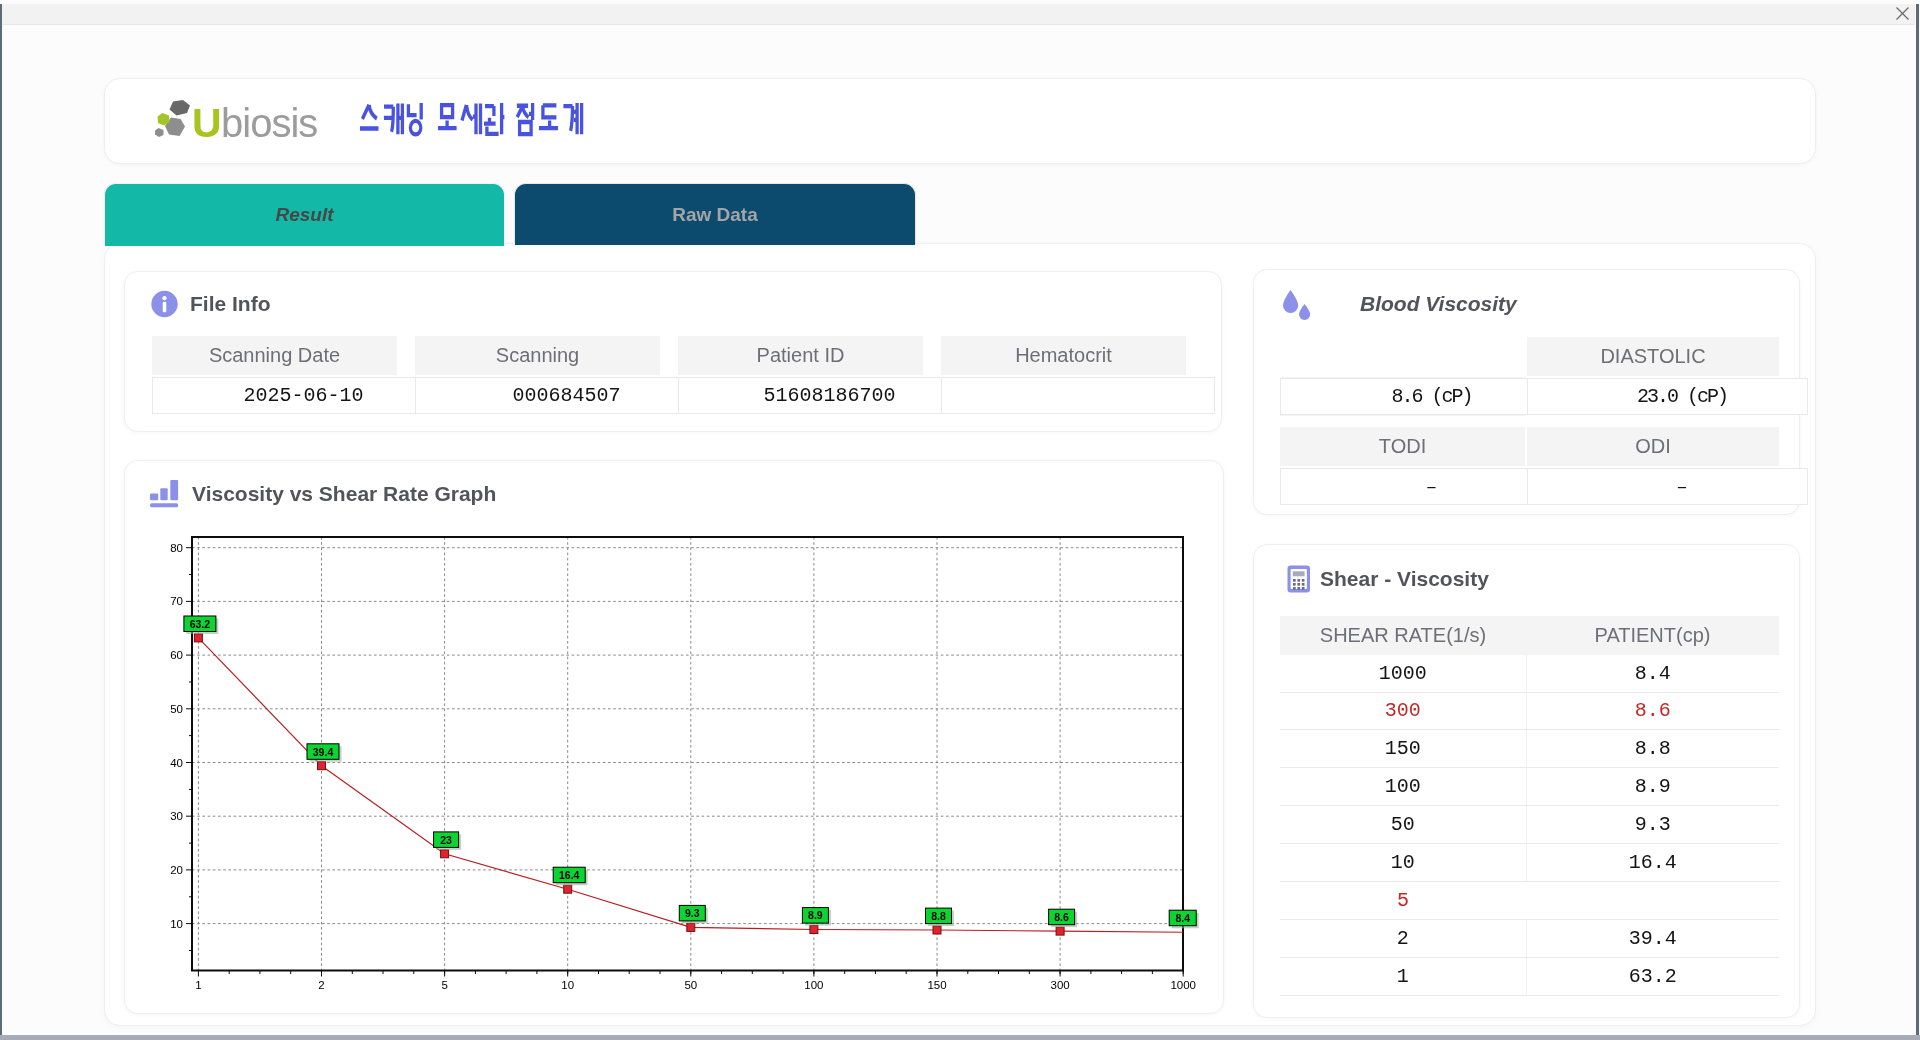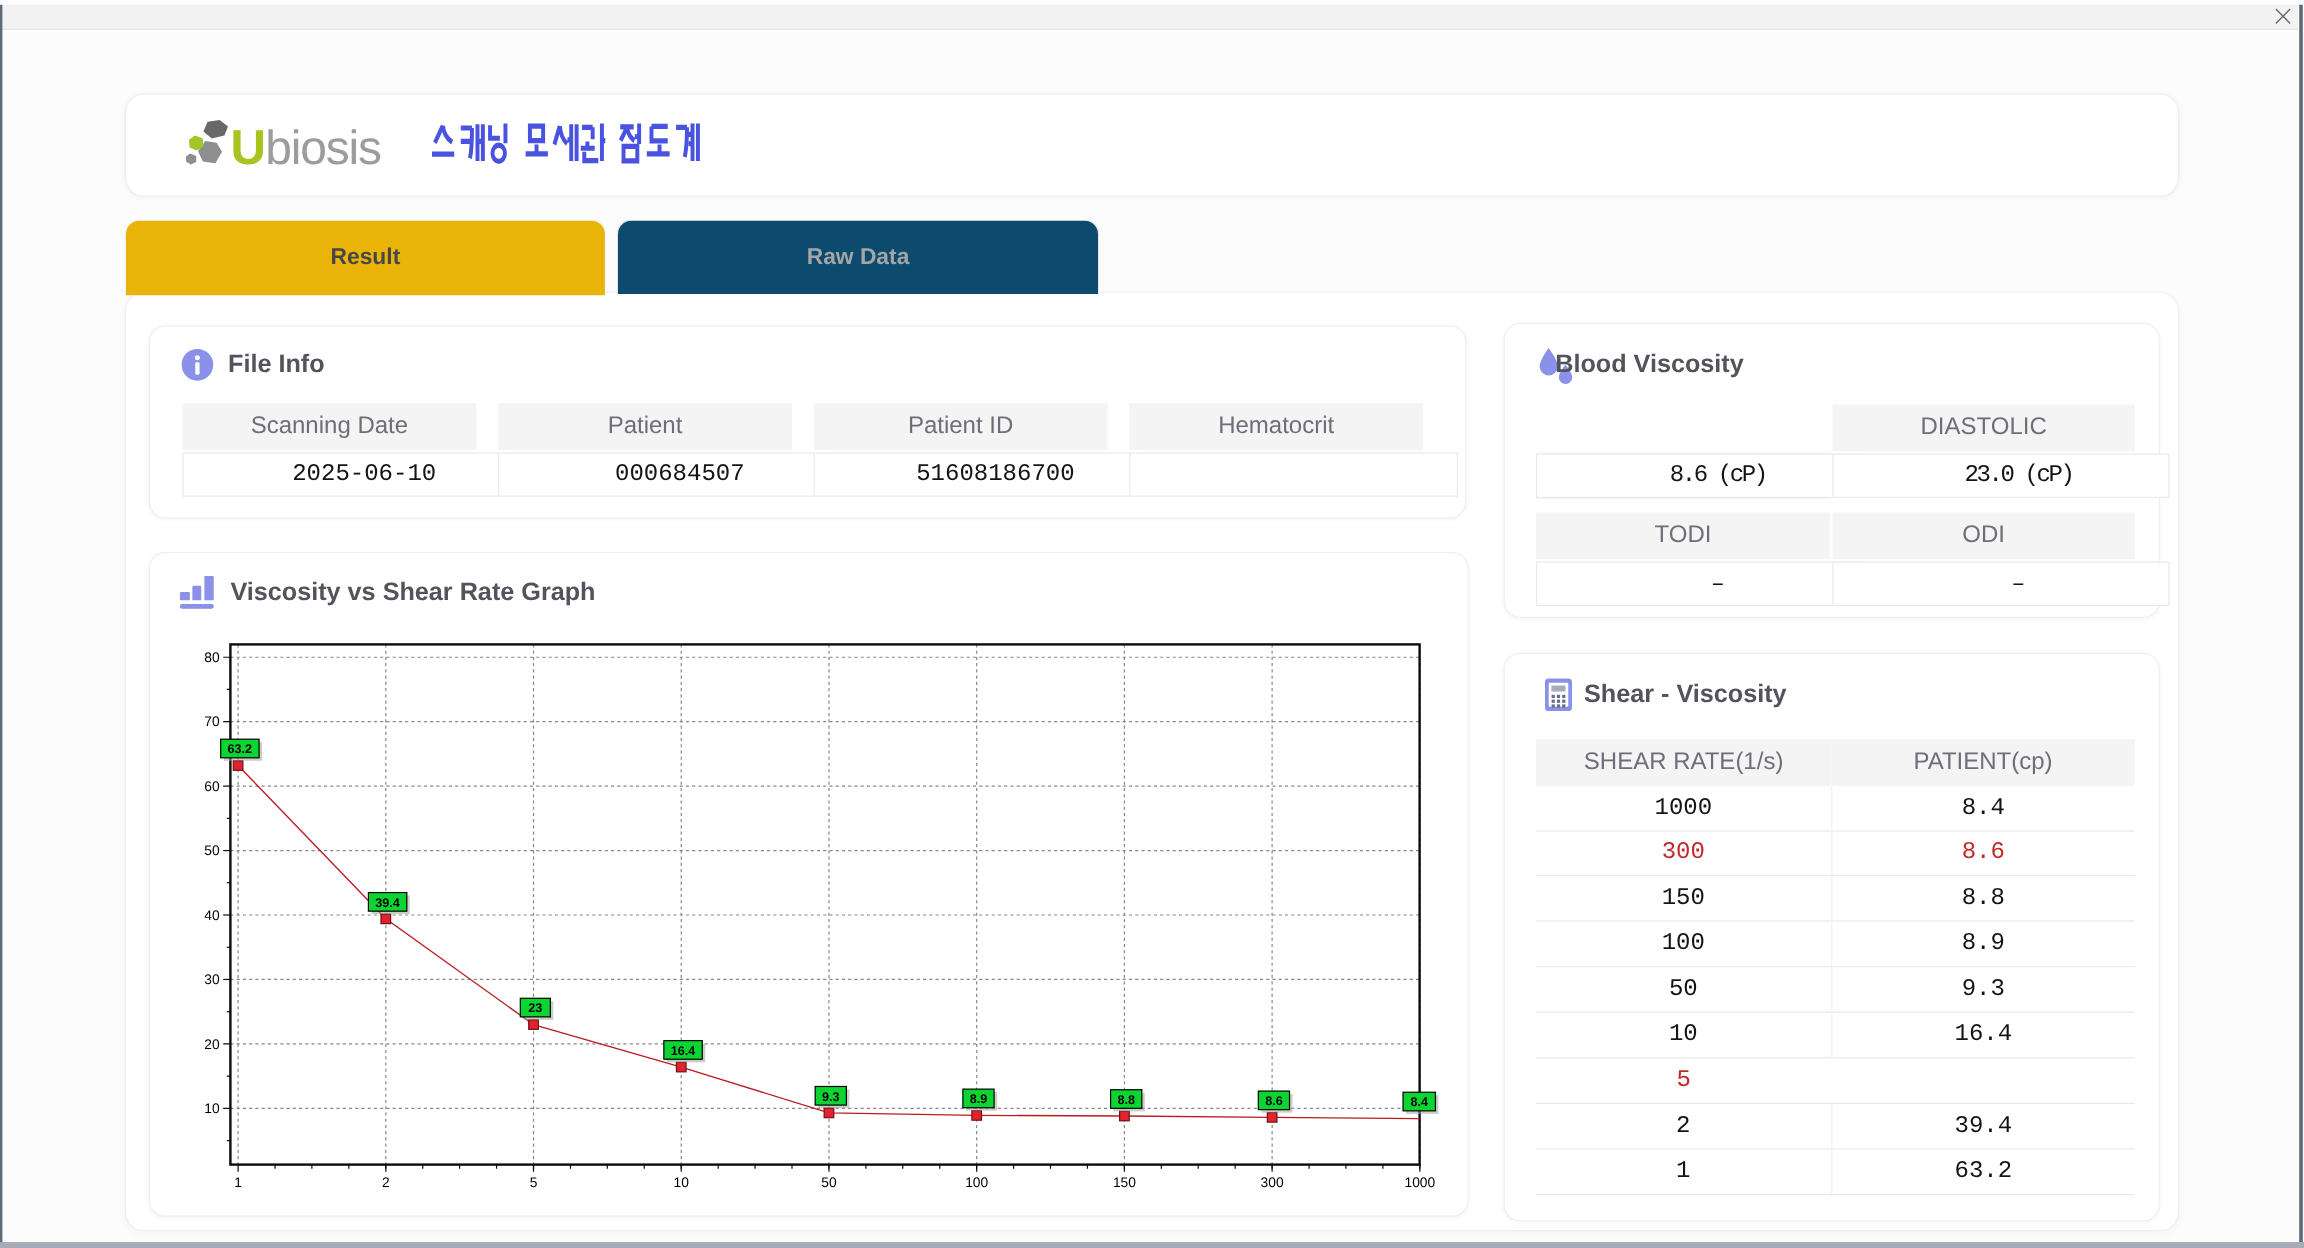--- a/index.html
+++ b/index.html
@@ -10,21 +10,21 @@
   .titlebar{left:2px;top:4px;width:1913px;height:20px;background:#f2f2f2;border-bottom:1px solid #e7e7e7;}
   .strip-l{left:0;top:4px;width:2px;height:1032px;background:#5d6a78;}
   .strip-r{left:1916px;top:4px;width:3px;height:1032px;background:#5d6a78;}
   .strip-b{left:0;top:1035px;width:1920px;height:5px;background:#a7abb8;}
   .card{position:absolute;background:#fff;border:1px solid #efeff1;border-radius:14px;
         box-shadow:0 1px 4px rgba(0,0,0,.04);}
   .hdrcard{left:104px;top:78px;width:1710px;height:84px;border-radius:16px;}
   .panel{left:104px;top:243px;width:1710px;height:781px;border-radius:16px;box-shadow:0 2px 6px rgba(0,0,0,.03);}
   .tab{position:absolute;top:183px;height:61px;border-radius:12px 12px 0 0;
        font-size:19px;font-weight:bold;text-align:center;line-height:61px;}
-  .tab1{left:104px;width:399px;background:#eab308;border:1px solid #f1f1f3;border-bottom:none;height:62px;color:#474747;z-index:3;}
+  .tab1{left:104px;width:399px;background:#14b8a6;border:1px solid #f1f1f3;border-bottom:none;height:62px;color:#474747;z-index:3;font-style:italic;}
   .tab2{left:514px;width:400px;background:#0c4a6e;border:1px solid #e6e6e9;border-bottom:none;color:#a5a5a8;z-index:2;}
   .ctitle{position:absolute;font-size:21px;font-weight:bold;color:#53535b;}
   .hcell{position:absolute;background:#f4f4f5;color:#6e6e78;font-size:20px;
          display:flex;align-items:center;justify-content:center;}
   .vcell{position:absolute;background:#fff;border:1px solid #e9e9ec;color:#141414;
          font-family:"Liberation Mono", monospace;font-size:20px;
          display:flex;align-items:center;justify-content:center;padding-left:29px;}
   .srow{position:absolute;left:1280px;width:499px;height:37px;border-bottom:1px solid #e9e9ec;
         font-family:"Liberation Mono", monospace;font-size:20px;display:flex;}
   .srow .sc1{width:246px;display:flex;align-items:center;justify-content:center;}
@@ -90,21 +90,21 @@
 
   <div class="card" style="left:124px;top:271px;width:1096px;height:159px;"></div>
   <div class="abs" id="icon-info" style="left:151px;top:290px"><svg width="28" height="28" viewBox="0 0 28 28">
         <circle cx="13.5" cy="14" r="13.2" fill="#8b90e8"></circle>
         <circle cx="13.5" cy="8.2" r="2.1" fill="#fff"></circle>
         <rect x="11.7" y="11.8" width="3.6" height="10.4" rx="1.2" fill="#fff"></rect>
       </svg></div>
   <div class="ctitle" style="left:190px;top:292px;">File Info</div>
   <div id="fileinfo">
     <div class="hcell" style="left:152px;top:336px;width:245px;height:39px;">Scanning Date</div>
-    <div class="hcell" style="left:415px;top:336px;width:245px;height:39px;">Patient</div>
+    <div class="hcell" style="left:415px;top:336px;width:245px;height:39px;">Scanning</div>
     <div class="hcell" style="left:678px;top:336px;width:245px;height:39px;">Patient ID</div>
     <div class="hcell" style="left:941px;top:336px;width:245px;height:39px;">Hematocrit</div>
     <div class="vcell" style="left:152px;top:377px;width:243px;height:35px;">2025-06-10</div>
     <div class="vcell" style="left:415px;top:377px;width:243px;height:35px;">000684507</div>
     <div class="vcell" style="left:678px;top:377px;width:243px;height:35px;">51608186700</div>
     <div class="vcell" style="left:941px;top:377px;width:243px;height:35px;"></div>
   </div>
 
   <div class="card" style="left:124px;top:460px;width:1098px;height:552px;"></div>
   <div class="abs" id="icon-bar" style="left:148px;top:478px"><svg width="32" height="32" viewBox="0 0 32 32">
@@ -258,21 +258,21 @@
 </svg>
   </div>
 
   <div class="card" style="left:1253px;top:269px;width:545px;height:244px;"></div>
   <div class="abs" id="icon-drop" style="left:1281px;top:288px"><svg width="32" height="32" viewBox="0 0 32 32">
         <g fill="#8b90e8">
           <path d="M9.5 2 C9.5 2 2 12.2 2 17.3 A7.6 7.6 0 0 0 17.2 17.3 C17.2 12.2 9.5 2 9.5 2 Z"></path>
           <path d="M23.5 16 C23.5 16 18 22.9 18 26.3 A5.6 5.6 0 0 0 29.2 26.3 C29.2 22.9 23.5 16 23.5 16 Z"></path>
         </g>
       </svg></div>
-  <div class="ctitle" style="left:1296px;top:292px;">Blood Viscosity</div>
+  <div class="ctitle" style="left:1360px;top:292px;font-style:italic;">Blood Viscosity</div>
   <div id="bvtables">
     <div class="hcell" style="left:1280px;top:337px;width:245px;height:39px;margin-top:40px;">SYSTOLIC</div>
     <div class="hcell" style="left:1527px;top:337px;width:252px;height:39px;">DIASTOLIC</div>
     <div class="vcell" style="left:1280px;top:378px;width:243px;height:35px;font-size:20px;letter-spacing:-2px;">8.6 (cP)</div>
     <div class="vcell" style="left:1527px;top:378px;width:250px;height:35px;font-size:20px;letter-spacing:-2px;">23.0 (cP)</div>
     <div class="hcell" style="left:1280px;top:427px;width:245px;height:39px;text-align:center;">TODI</div>
     <div class="hcell" style="left:1527px;top:427px;width:252px;height:39px;">ODI</div>
     <div class="vcell" style="left:1280px;top:468px;width:243px;height:35px;font-size:19px;">–</div>
     <div class="vcell" style="left:1527px;top:468px;width:250px;height:35px;font-size:19px;">–</div>
   </div>

